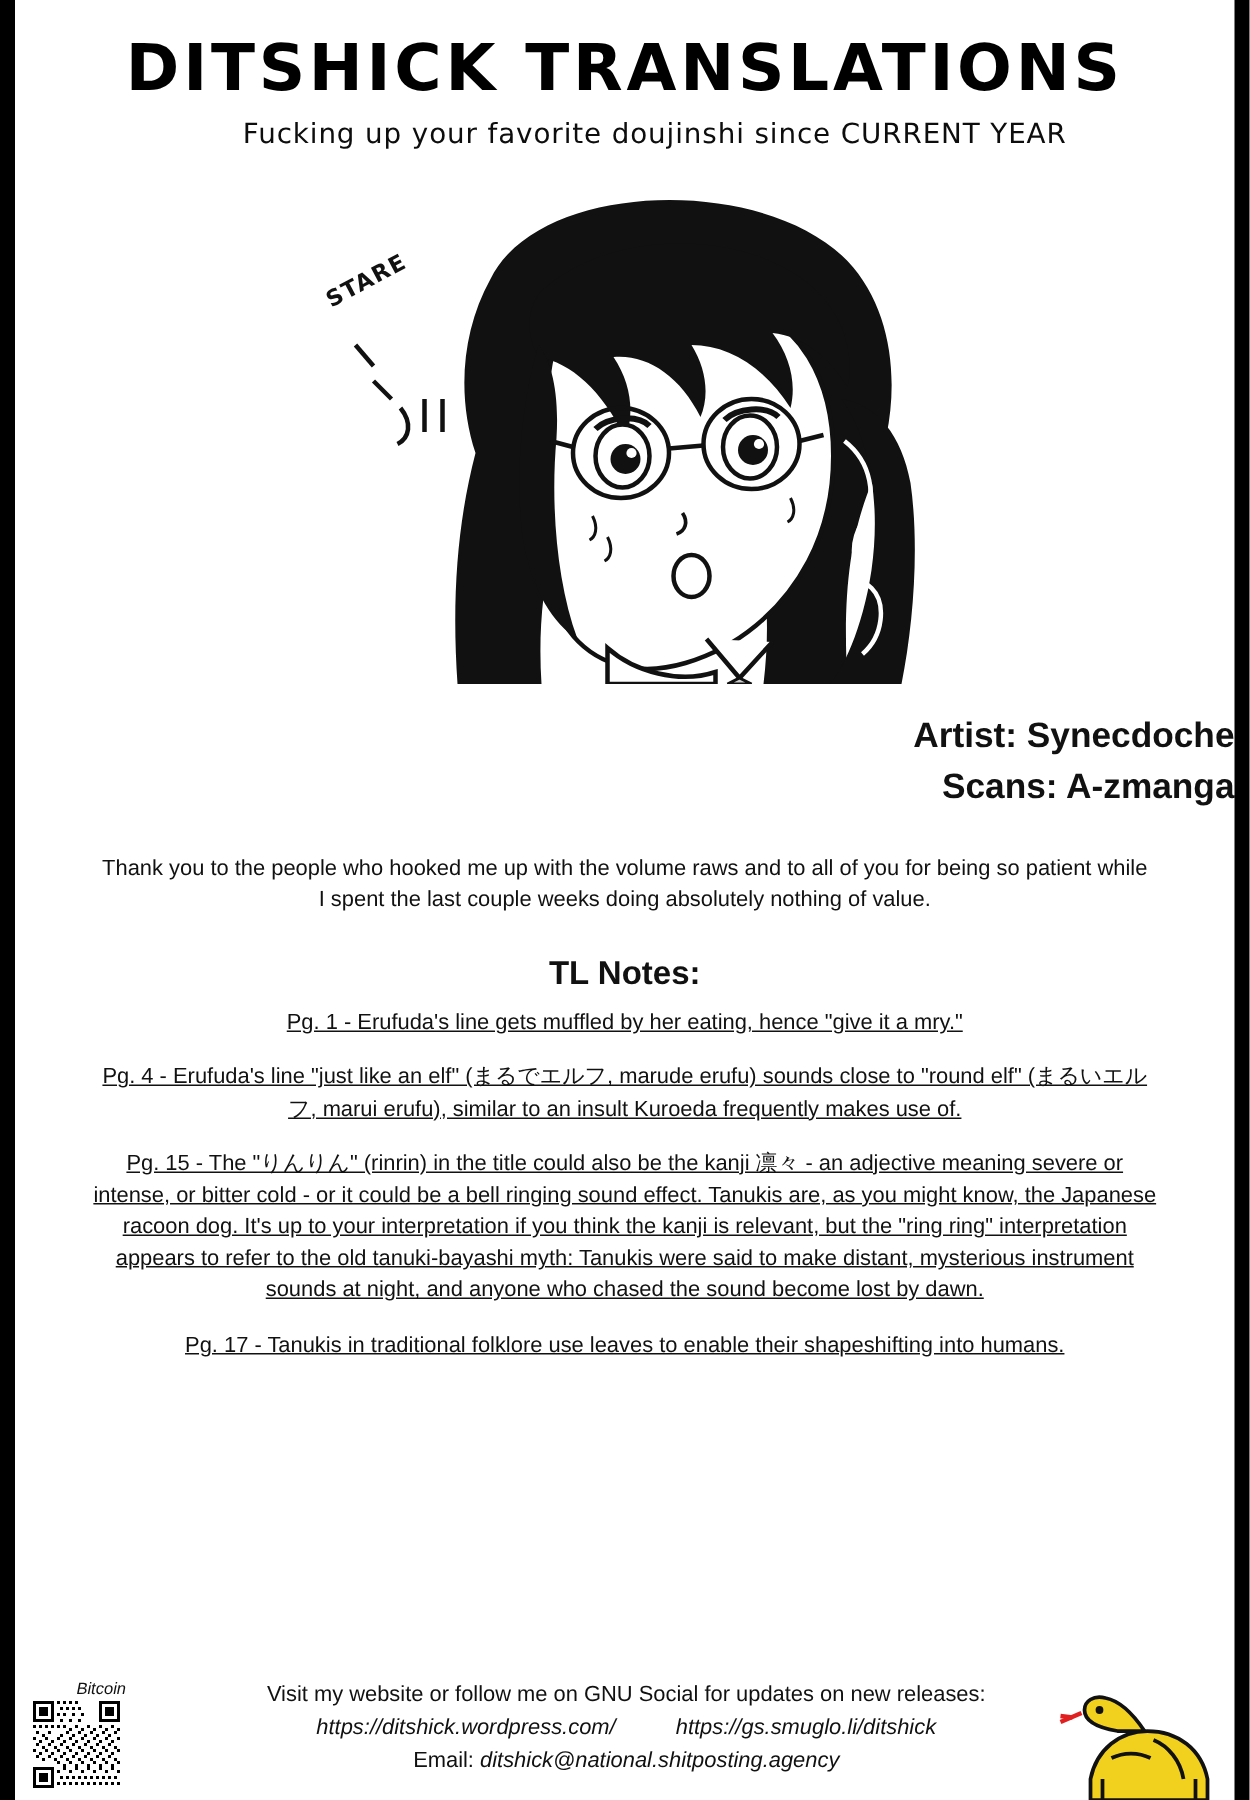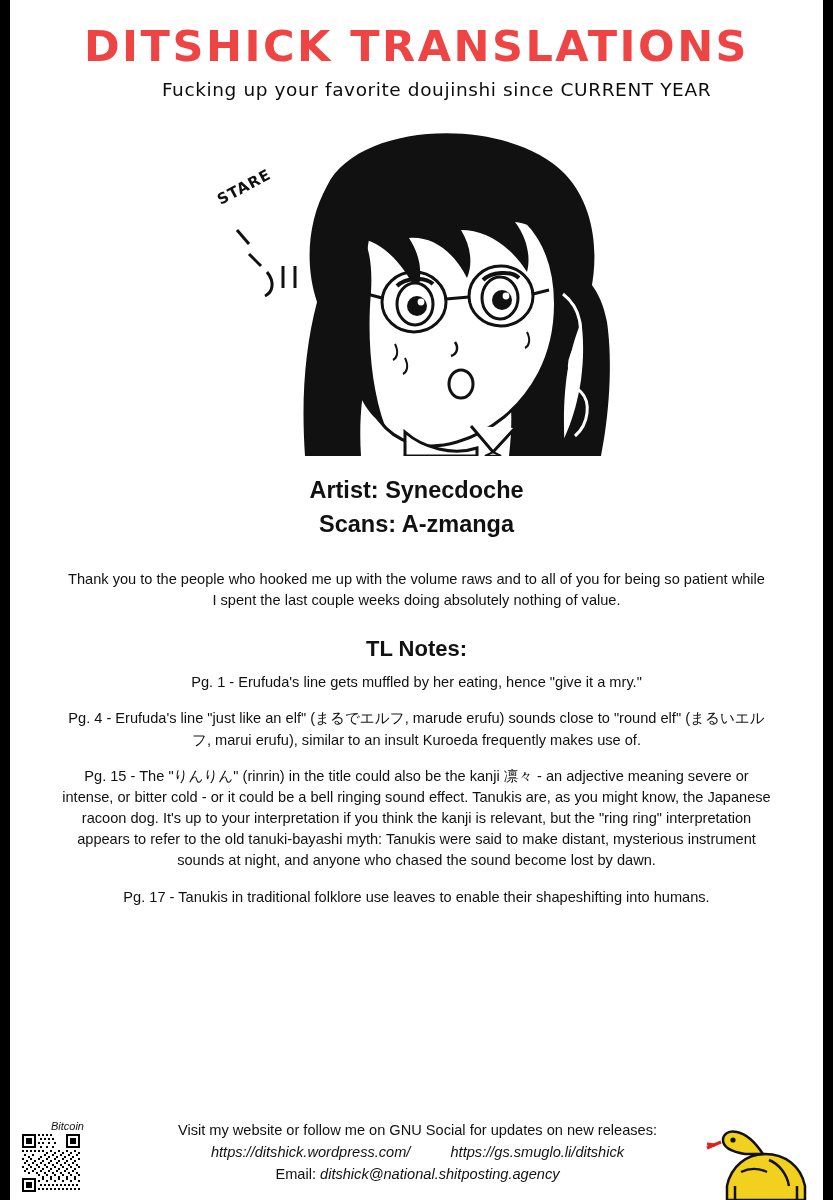--- a/index.html
+++ b/index.html
@@ -39,21 +39,21 @@
   .masthead {
     text-align: center;
     padding-top: 24px;
   }
   .masthead .title {
     font-family: "DejaVu Sans", sans-serif;
     font-size: 43px;
     font-weight: bold;
     letter-spacing: 2.5px;
     line-height: 1.05;
-    color: #ef4444;
+    color: #000000;
   }
   .masthead .tagline {
     font-family: "DejaVu Sans", sans-serif;
     font-size: 18.5px;
     letter-spacing: 0.6px;
     margin-top: 10px;
     color: #0d0d0d;
     padding-left: 40px;
   }
 
@@ -73,21 +73,21 @@
     top: 52px;
     transform: rotate(-28deg);
     font-family: "DejaVu Sans", sans-serif;
     font-size: 15px;
     font-weight: bold;
     letter-spacing: 1px;
   }
 
   
   .credits {
-    text-align: center;
+    text-align: right;
     margin-top: 18px;
   }
   .credits .line {
     font-size: 23.5px;
     font-weight: bold;
     line-height: 1.42;
   }
 
   .thanks {
     margin: 28px auto 0 auto;
@@ -106,20 +106,21 @@
 
   .notes {
     margin: 10px auto 0 auto;
     width: 714px;
   }
   .note {
     text-align: center;
     font-size: 14.6px;
     line-height: 1.45;
     margin-bottom: 15px;
+    text-decoration: underline;
   }
 
   
   .footer {
     position: absolute;
     left: 1px;
     bottom: 14px;
     width: 813px;
     text-align: center;
   }

